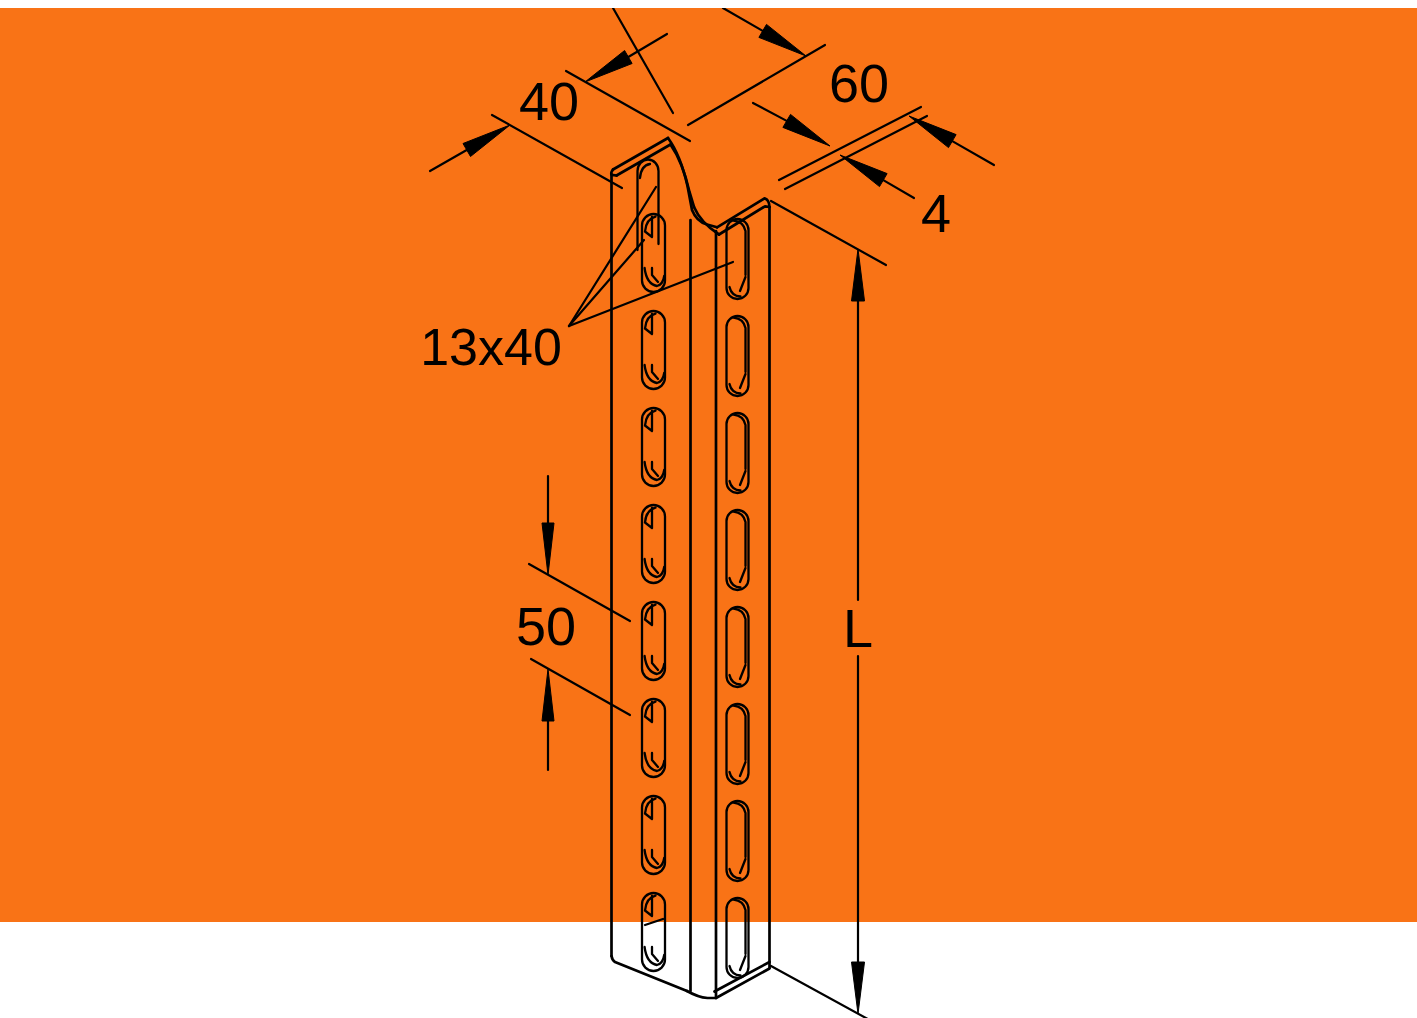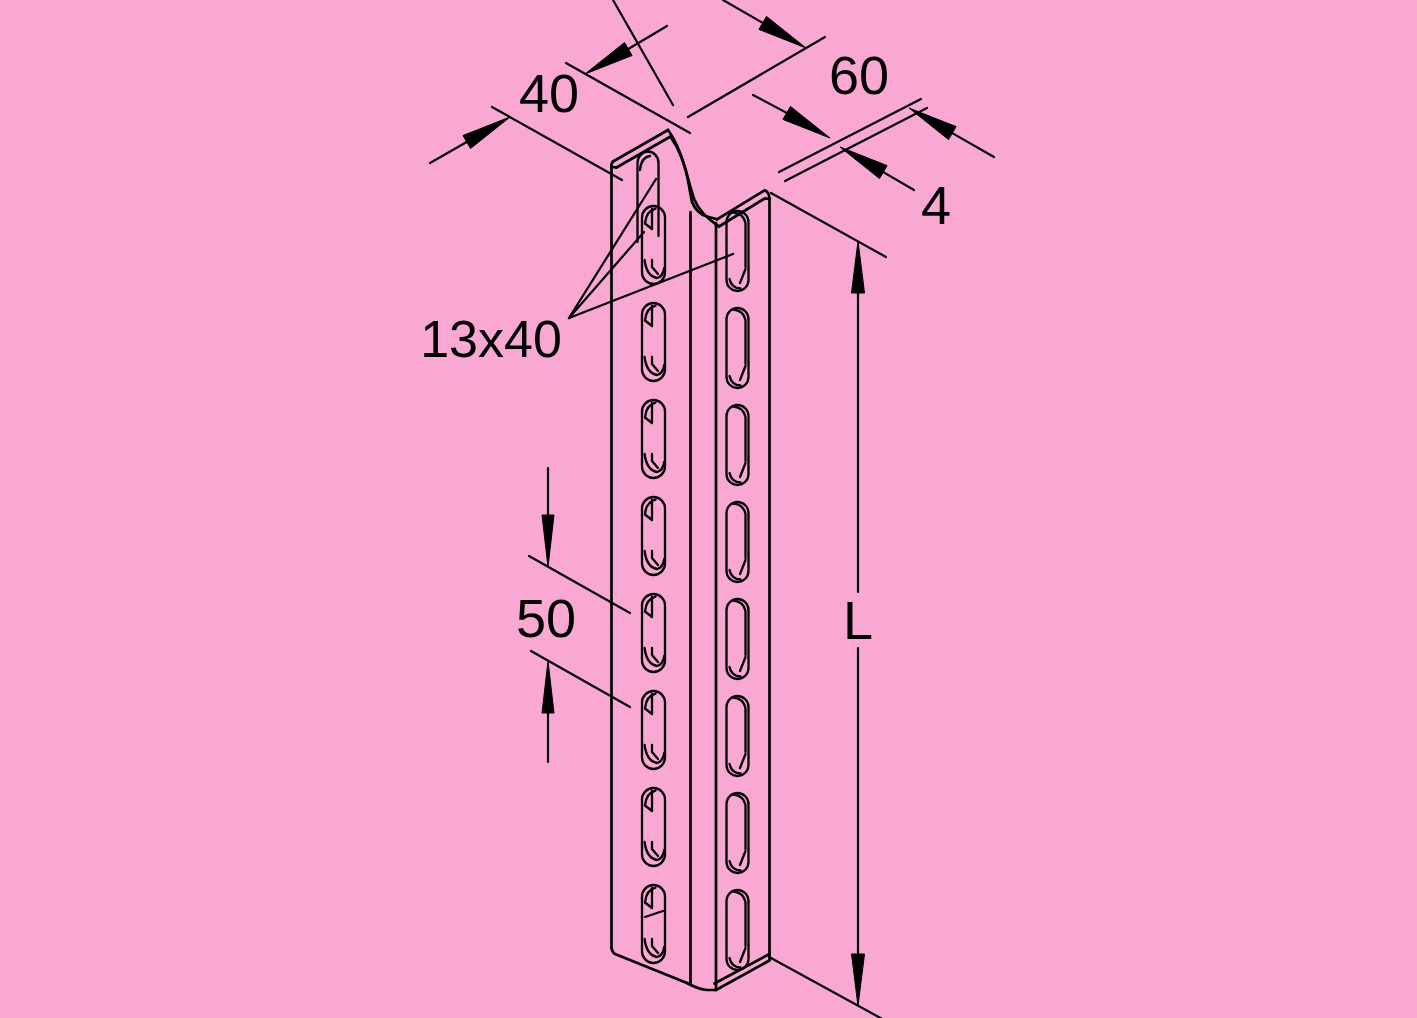--- a/index.html
+++ b/index.html
@@ -6,22 +6,23 @@
     margin: 0;
     padding: 0;
     background: #ffffff;
     width: 1417px;
     height: 1018px;
     overflow: hidden;
   }
   .stage {
     position: relative;
     width: 1417px;
-    height: 1018px;
-    background: #f9a8d4;
+    height: 914px;
+    background: #f97316;
+    margin-top: 8px;
   }
   svg { display: block; }
   .edge {
     fill: none;
     stroke: #000000;
     stroke-width: 2.7;
     stroke-linecap: round;
     stroke-linejoin: round;
   }
   .thin {

